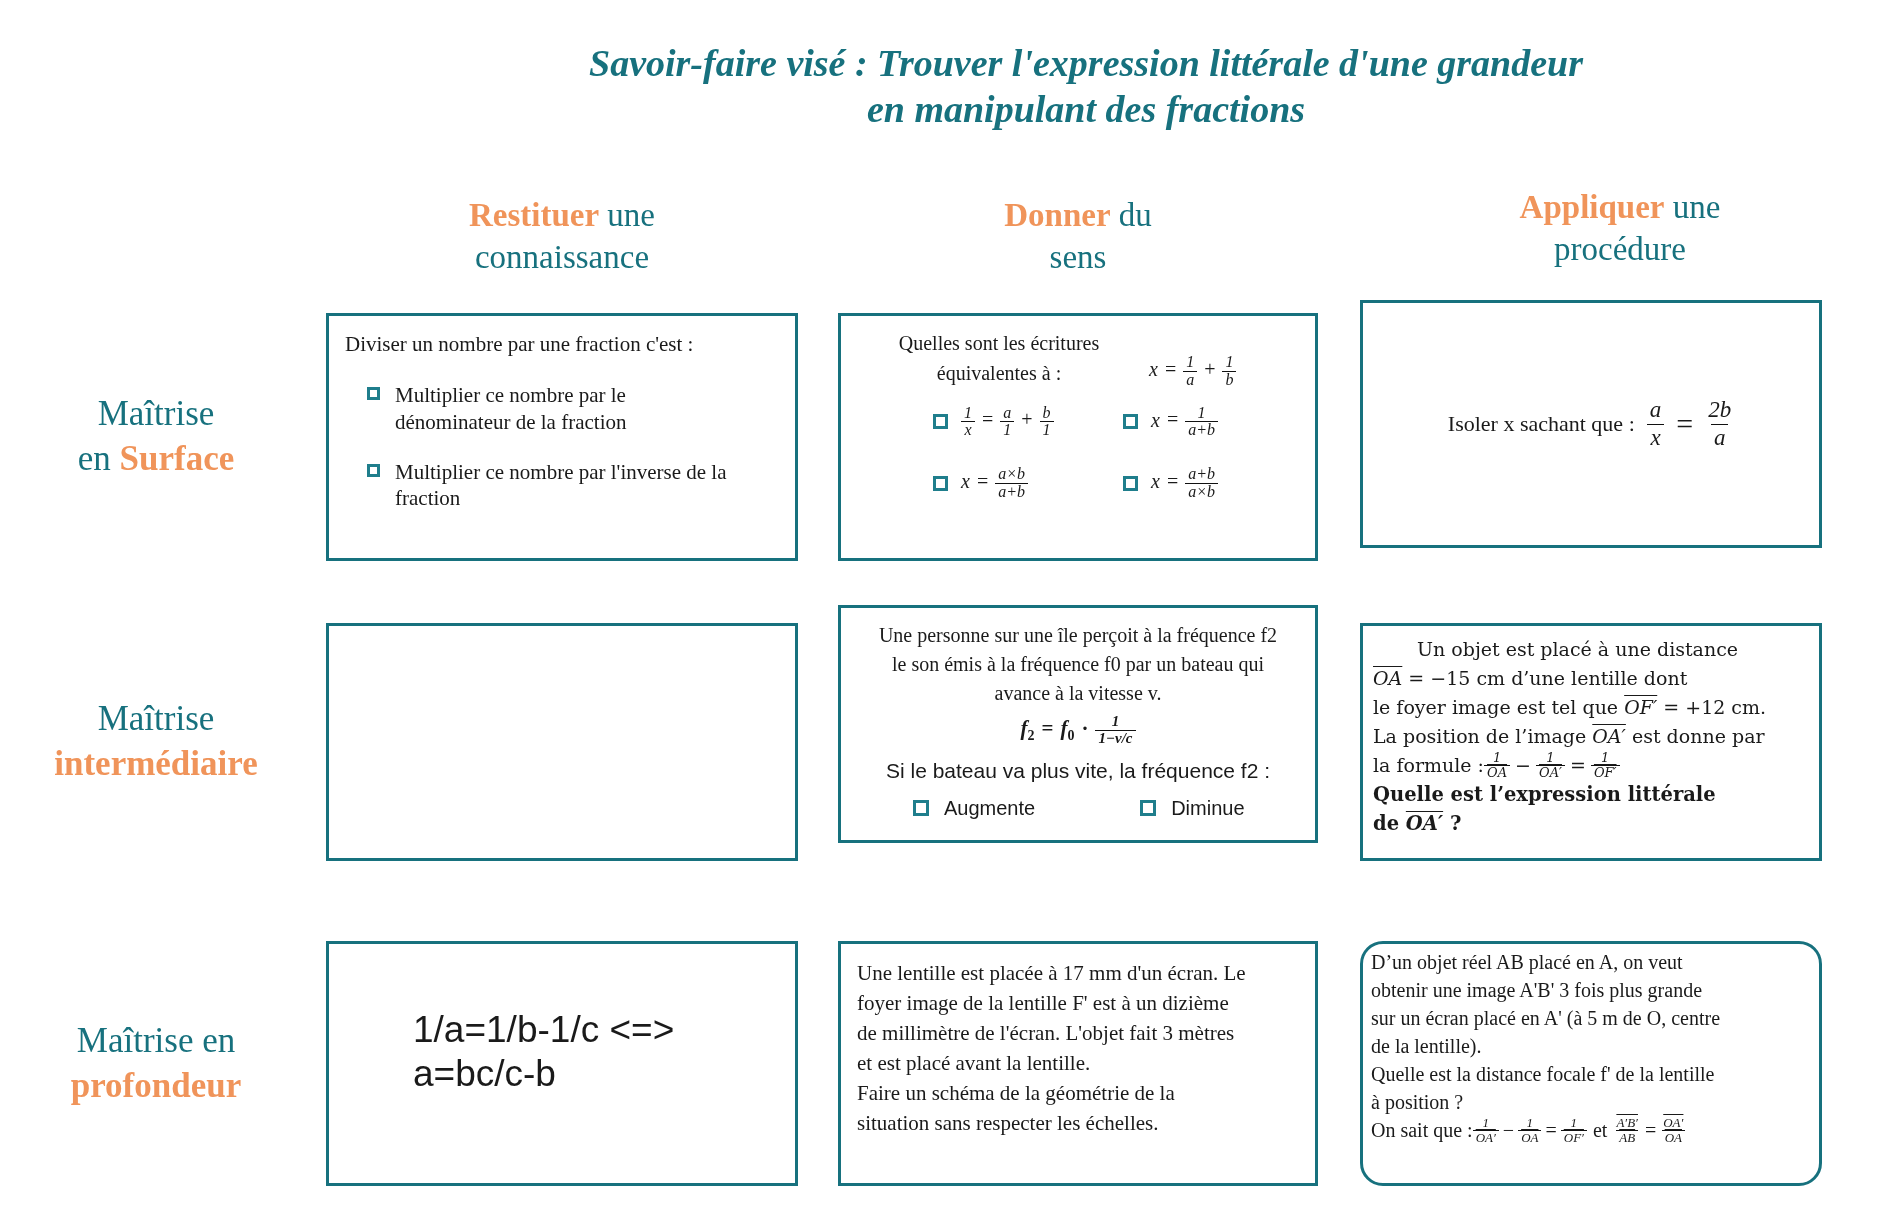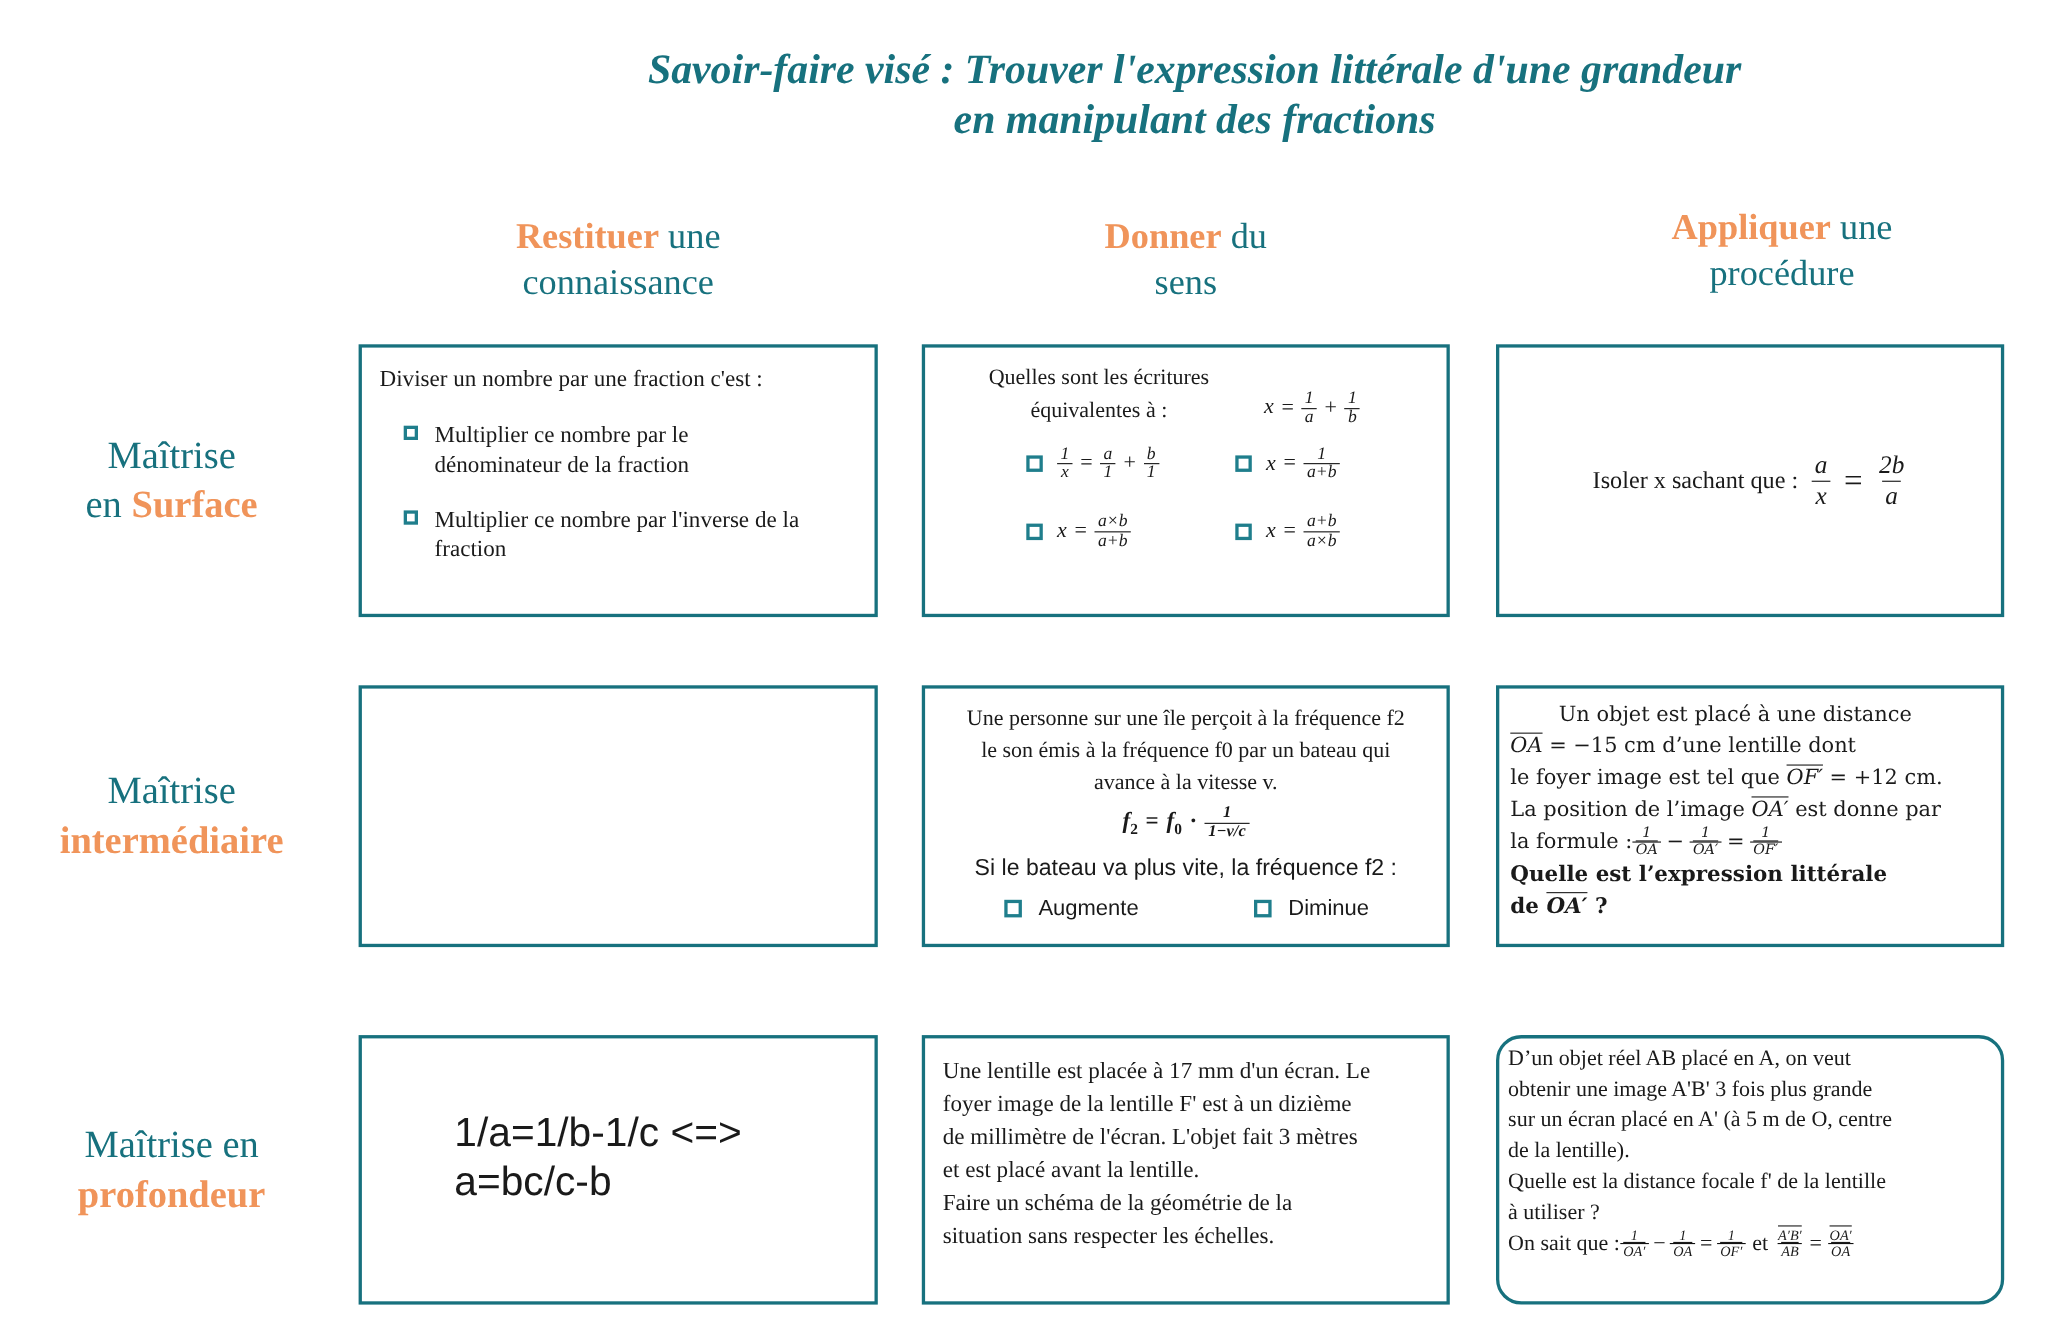--- a/index.html
+++ b/index.html
@@ -18,23 +18,23 @@
   .col-head{position:absolute;text-align:center;font-size:33px;line-height:1.28;color:var(--teal);}
   .col-head .accent{color:var(--orange);font-weight:bold;}
   .row-head{position:absolute;left:0;width:312px;display:flex;flex-direction:column;
             justify-content:center;text-align:center;font-size:35px;line-height:1.28;color:var(--teal);}
   .row-head .accent{color:var(--orange);font-weight:bold;}
 
   
   .cell{position:absolute;background:#fff;border:3px solid var(--teal);}
   .c-r1c1{left:326px;top:313px;width:472px;height:248px;}
   .c-r1c2{left:838px;top:313px;width:480px;height:248px;}
-  .c-r1c3{left:1360px;top:313px;width:462px;height:248px;}
+  .c-r1c3{left:1360px;top:300px;width:462px;height:248px;}
   .c-r2c1{left:326px;top:623px;width:472px;height:238px;}
-  .c-r2c2{left:838px;top:623px;width:480px;height:238px;}
+  .c-r2c2{left:838px;top:605px;width:480px;height:238px;}
   .c-r2c3{left:1360px;top:623px;width:462px;height:238px;}
   .c-r3c1{left:326px;top:941px;width:472px;height:245px;}
   .c-r3c2{left:838px;top:941px;width:480px;height:245px;}
   .c-r3c3{left:1360px;top:941px;width:462px;height:245px;}
 
   
   .cb{display:inline-block;width:15px;height:15px;border:3px solid #1f7e8c;background:#fff;flex:0 0 auto;}
   .cb-sm{width:13px;height:13px;border-width:3px;}
   .cb-md{width:16px;height:16px;border-width:3px;}
 
@@ -282,21 +282,21 @@
     <span class="line">Faire un schéma de la géométrie de la</span>
     <span class="line">situation sans respecter les échelles.</span>
   </div>
 
   <div class="cell c-r3c3">
     <span class="line">D’un objet réel AB placé en A, on veut</span>
     <span class="line">obtenir une image A'B' 3 fois plus grande</span>
     <span class="line">sur un écran placé en A' (à 5 m de O, centre</span>
     <span class="line">de la lentille).</span>
     <span class="line">Quelle est la distance focale  f' de la lentille</span>
-    <span class="line">à utiliser ?</span>
+    <span class="line">à position ?</span>
     <div class="r3c3-mathline">
       <span>On sait que : </span>
       <span class="fr fr-xs">
           <span class="n">1</span>
           <span class="d ovl">OA′</span>
         </span>
       <span class="mo">−</span>
       <span class="fr fr-xs">
           <span class="n">1</span>
           <span class="d ovl">OA</span>

